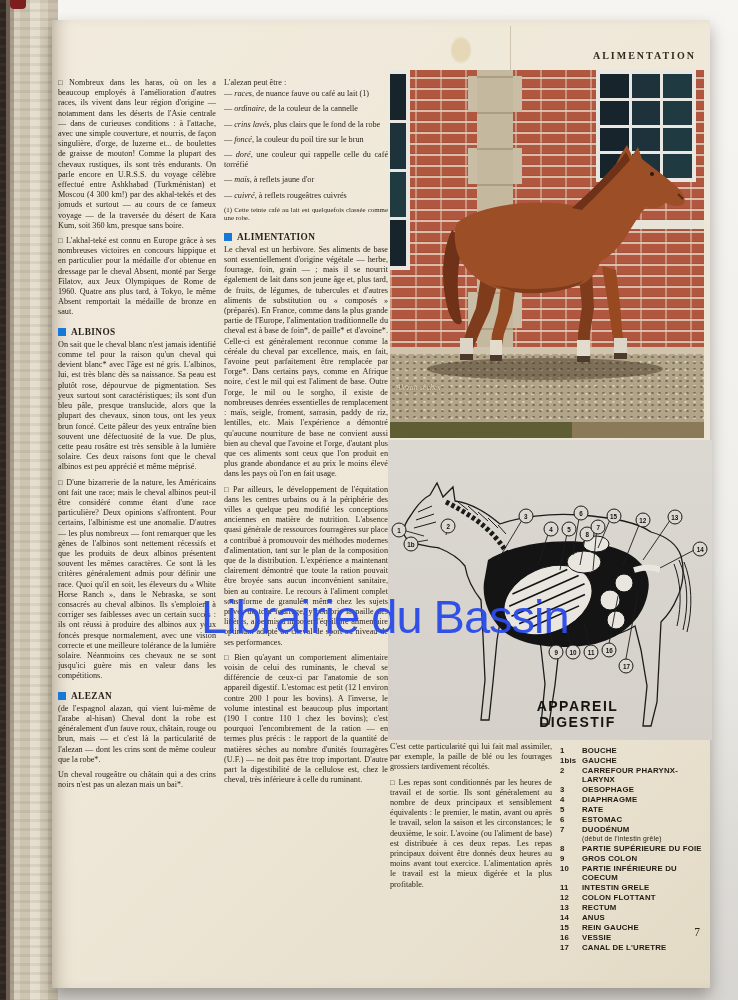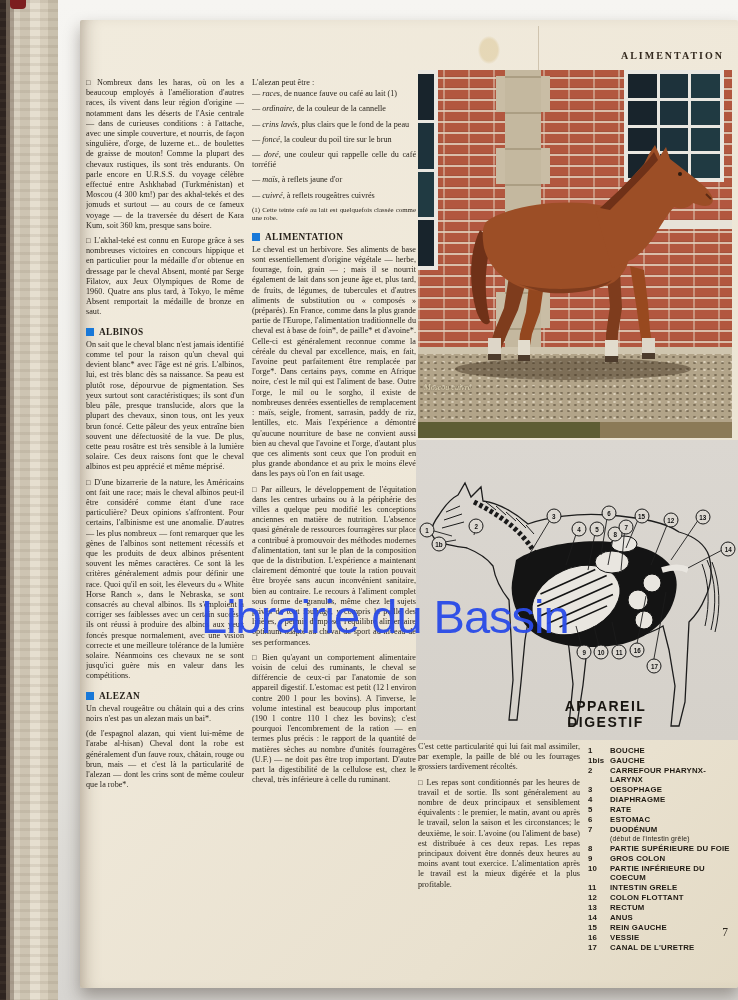--- a/index.html
+++ b/index.html
@@ -17,21 +17,21 @@
   }
   .book-left::after{content:"";position:absolute;inset:0;
     background:repeating-linear-gradient(180deg,rgba(120,105,85,.12) 0 3px,transparent 3px 9px);}
   .spine-top-red{position:absolute;left:10px;top:0;width:16px;height:9px;background:#7c1e1e;
     border-radius:0 0 4px 4px;}
 
   
   .page{position:absolute;left:52px;top:20px;width:658px;height:968px;z-index:2;
     background:linear-gradient(135deg,#f1ebdd 0%,#efe8d9 45%,#e9e1cf 80%,#e3dac5 100%);
     box-shadow:0 8px 16px rgba(40,30,20,.35), inset 14px 0 18px -12px rgba(90,70,50,.45);
-    border-radius:2px;margin-left:28px;}
+    border-radius:2px;}
   .stain{position:absolute;left:398px;top:16px;width:22px;height:28px;border-radius:50%;
     background:radial-gradient(ellipse,#e3d3ae 0 55%,transparent 72%);opacity:.8;}
   .crease{position:absolute;left:458px;top:6px;width:1px;height:66px;background:rgba(150,130,95,.35);}
 
   .page-header{position:absolute;top:30px;left:0;right:14px;text-align:right;
     font-size:10px;font-weight:700;letter-spacing:2px;color:#33291e;}
   .page-number{position:absolute;top:906px;right:10px;font-size:11.5px;color:#2a241c;}
 
   
   .col{position:absolute;top:58px;height:898px;overflow:hidden;font-size:8.2px;line-height:10.2px;}
@@ -125,33 +125,33 @@
       <div class="sect-h">
           <span class="sq"></span>
           <span>ALBINOS</span>
         </div>
       <p><span>On sait que le cheval blanc n'est jamais identifié comme tel pour la raison qu'un cheval qui devient blanc* avec l'âge est né gris. L'albinos, lui, est très blanc dès sa naissance. Sa peau est plutôt rose, dépourvue de pigmentation. Ses yeux surtout sont caractéristiques; ils sont d'un bleu pâle, presque translucide, alors que la plupart des chevaux, sinon tous, ont les yeux brun foncé. Cette pâleur des yeux entraîne bien souvent une défectuosité de la vue. De plus, cette peau rosâtre est très sensible à la lumière solaire. Ces deux raisons font que le cheval albinos est peu apprécié et même méprisé.</span></p>
       <p><span class="marker">□</span><span>D'une bizarrerie de la nature, les Américains ont fait une race; mais le cheval albinos peut-il être considéré comme étant d'une race particulière? Deux opinions s'affrontent. Pour certains, l'albinisme est une anomalie. D'autres — les plus nombreux — font remarquer que les gènes de l'albinos sont nettement récessifs et que les produits de deux albinos présentent souvent les mêmes caractères. Ce sont là les critères généralement admis pour définir une race. Quoi qu'il en soit, les éleveurs du « White Horse Ranch », dans le Nebraska, se sont consacrés au cheval albinos. Ils s'emploient à corriger ses faiblesses avec un certain succès : ils ont réussi à produire des albinos aux yeux foncés presque normalement, avec une vision correcte et une meilleure tolérance de la lumière solaire. Néanmoins ces chevaux ne se sont jusqu'ici guère mis en valeur dans les compétitions.</span></p>
       <div class="sect-h">
           <span class="sq"></span>
           <span>ALEZAN</span>
         </div>
+      <p><span>(de l'espagnol alazan, qui vient lui-même de l'arabe al-hisan) Cheval dont la robe est généralement d'un fauve roux, châtain, rouge ou brun, mais — et c'est là la particularité de l'alezan — dont les crins sont de même couleur que la robe*.</span></p>
       <p><span>Un cheval rougeâtre ou châtain qui a des crins noirs n'est pas un alezan mais un bai*.</span></p>
-      <p><span>(de l'espagnol alazan, qui vient lui-même de l'arabe al-hisan) Cheval dont la robe est généralement d'un fauve roux, châtain, rouge ou brun, mais — et c'est là la particularité de l'alezan — dont les crins sont de même couleur que la robe*.</span></p>
     </div>
 
     <div class="col col2">
       <p style="margin-bottom:1px"><span>L'alezan peut être :</span></p>
       <div>
 
           <p class="variant"><span>—</span> <em>races</em><span>, de nuance fauve ou café au lait (1)</span></p>
 
           <p class="variant"><span>—</span> <em>ordinaire</em><span>, de la couleur de la cannelle</span></p>
 
-          <p class="variant"><span>—</span> <em>crins lavés</em><span>, plus clairs que le fond de la peau</span></p>
+          <p class="variant"><span>—</span> <em>crins lavés</em><span>, plus clairs que le fond de la robe</span></p>
 
           <p class="variant"><span>—</span> <em>foncé</em><span>, la couleur du poil tire sur le brun</span></p>
 
           <p class="variant"><span>—</span> <em>doré</em><span>, une couleur qui rappelle celle du café torréfié</span></p>
 
           <p class="variant"><span>—</span> <em>maïs</em><span>, à reflets jaune d'or</span></p>
 
           <p class="variant"><span>—</span> <em>cuivré</em><span>, à reflets rougeâtres cuivrés</span></p>
         </div>
       <p class="footnote"><span>(1) Cette teinte café au lait est quelquefois classée comme une robe.</span></p>
@@ -220,21 +220,21 @@
         <path d="M68,152 C92,134 150,128 186,136 C202,140 210,148 212,160 C216,182 210,202 196,212 C174,224 122,226 100,216 C82,208 70,194 66,178 C64,166 64,158 68,152 Z" fill="#9c4e26"></path>
         <path d="M100,214 C130,222 176,220 194,210 C186,220 150,226 124,222 Z" fill="#7e3c1d"></path>
 
         <path d="M178,142 C194,128 214,108 226,94 L231,84 L237,75 L242,86 L248,77 L252,89 C262,97 276,107 287,117 C294,124 297,131 293,134 C289,138 281,135 275,133 C271,138 263,140 256,137 C249,145 243,155 237,165 C231,175 223,183 215,189 L194,198 Z" fill="#9c4e26"></path>
 
         <path d="M182,138 C198,124 216,106 230,90 L236,82 L240,90 C228,104 208,124 192,140 Z" fill="#6f3118"></path>
 
         <circle cx="262" cy="104" r="2" fill="#2b1a10"></circle>
         <path d="M288,124 L293,129" stroke="#5c2a14" stroke-width="2" fill="none"></path>
       </svg>
-      <div class="photo-caption">Moscou cuivré</div>
+      <div class="photo-caption">Alezan sèches</div>
     </div>
 
     <div class="diagram">
       <svg viewBox="0 0 324 298">
 
         <path d="M18,98 C13,92 17,83 23,75 C28,67 34,59 42,55 L49,43 L55,57 L65,47 L67,61 C83,63 99,73 112,84 C131,77 161,73 191,75 C221,77 249,82 263,92 C277,96 289,104 293,116 C297,130 295,146 289,158 C285,168 279,176 273,182 L271,222 L269,262 L263,286 L255,286 L259,246 L253,210 L247,186 C231,196 201,203 177,203 L171,209 L167,245 L161,284 L153,284 L157,244 L153,208 L149,182 C137,186 121,184 113,176 L109,200 L105,242 L101,280 L93,280 L97,240 L95,196 L93,160 C85,150 79,138 77,126 C71,118 61,112 51,108 C39,106 23,104 18,98 Z" fill="none" stroke="#1c1c1c" stroke-width="1.3"></path>
 
         <path d="M70,62 L80,70 M80,66 L90,75 M90,72 L100,81 M100,78 L110,88 M110,85 L118,94" stroke="#1c1c1c" stroke-width="1" fill="none"></path>
 
         <path d="M291,120 C300,140 301,165 295,190 M296,122 C304,142 305,168 299,192 M286,124 C293,142 294,164 289,186" stroke="#1c1c1c" stroke-width="1" fill="none"></path>

